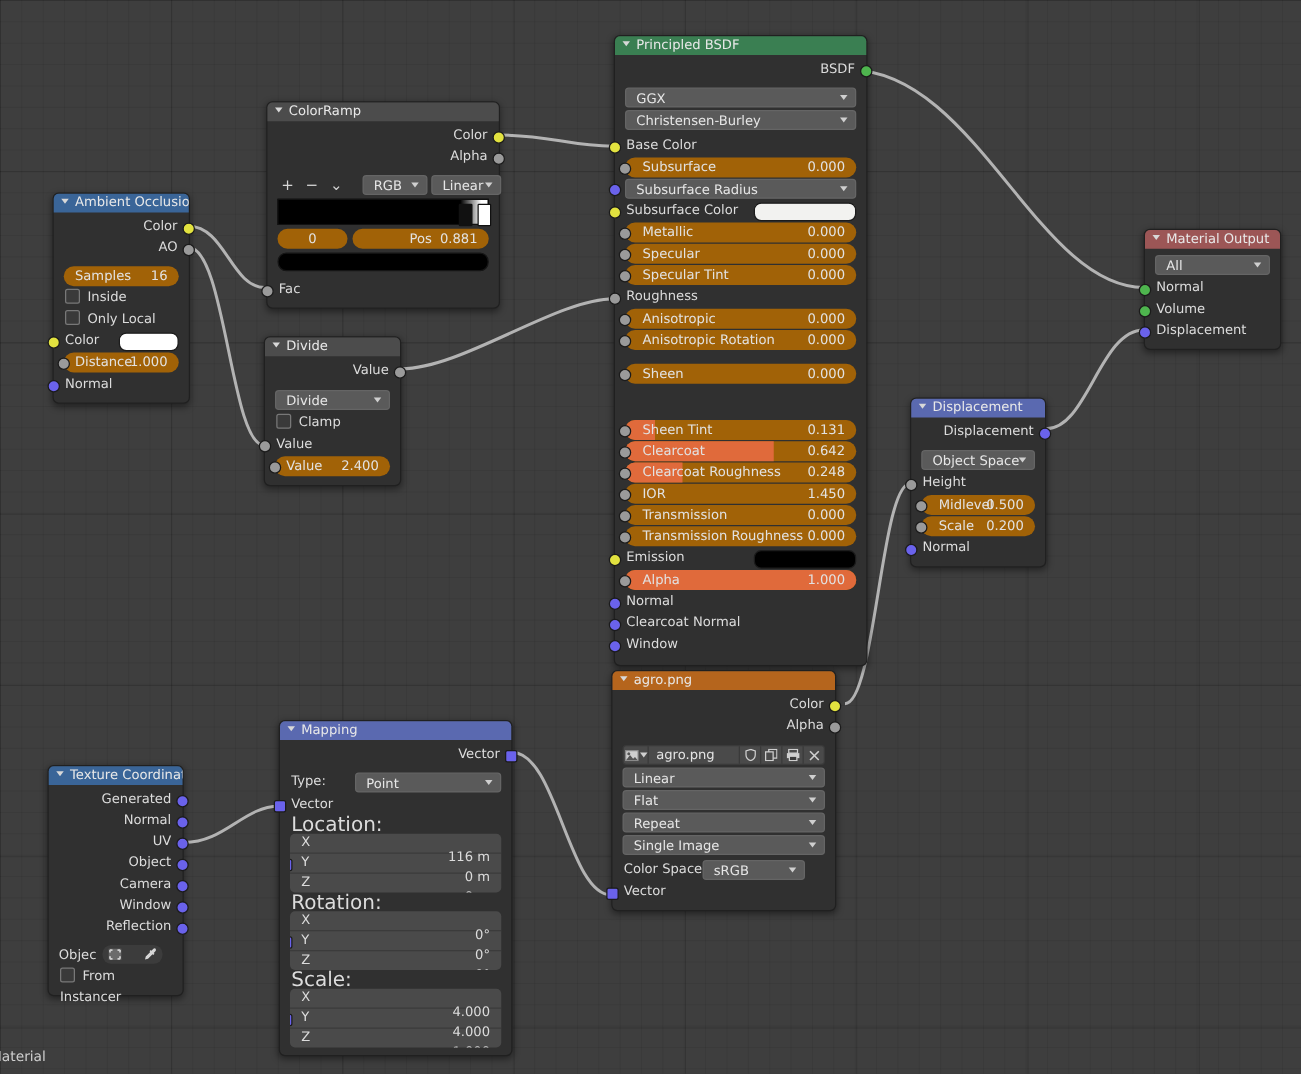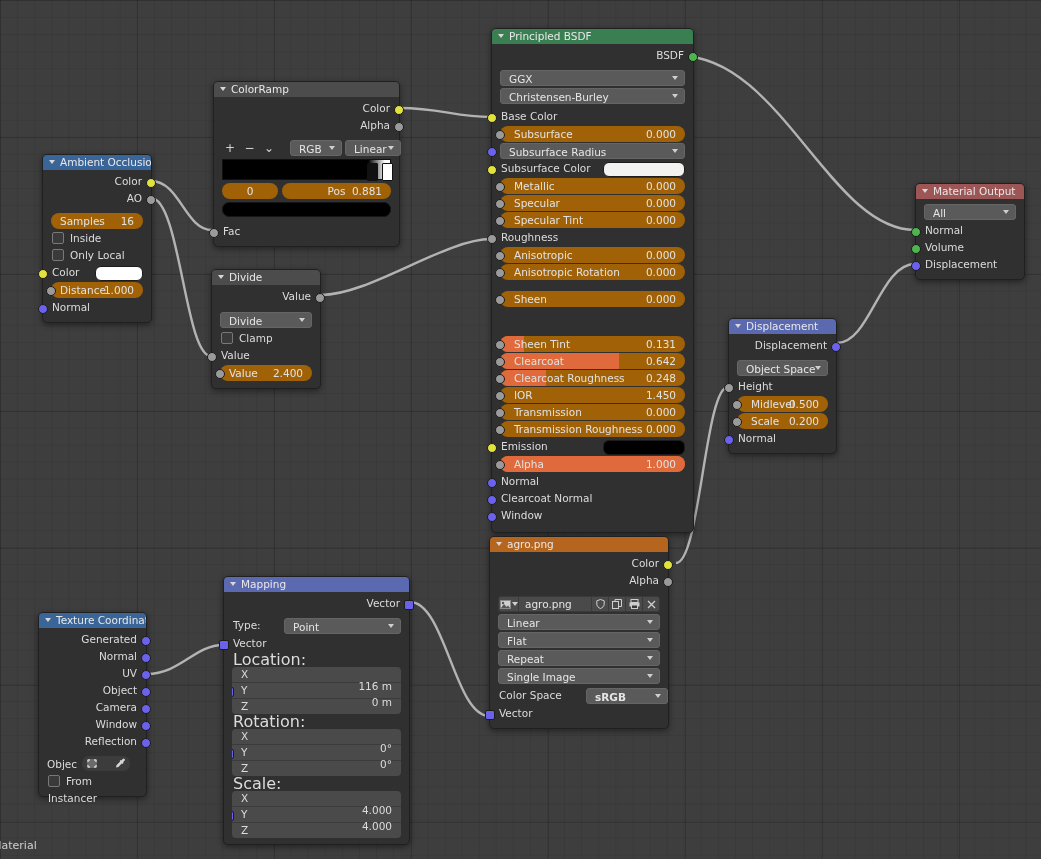--- a/index.html
+++ b/index.html
@@ -300,21 +300,21 @@
             <path d="M1 1 L8 8 M8 1 L1 8" stroke="#cfcfcf" stroke-width="1.3" fill="none"></path>
           </svg>
         </span>
     </div>
     <div class="select"><span>Linear</span><span class="chev"></span></div>
     <div class="select"><span>Flat</span><span class="chev"></span></div>
     <div class="select"><span>Repeat</span><span class="chev"></span></div>
     <div class="select"><span>Single Image</span><span class="chev"></span></div>
     <div class="labelrow" style="height:19px;line-height:19px;">
       <span>Color Space</span>
-      <span class="select" style="position:absolute;right:0;top:2px;width:82px;margin:0;font-weight:bold;"><span>sRGB</span><span class="chev"></span></span>
+      <span class="select" style="position:absolute;right:24px;top:2px;width:82px;margin:0;"><span>sRGB</span><span class="chev"></span></span>
     </div>
     <div class="labelrow"><span class="sock in s-purple s-vecsq"></span><span>Vector</span></div>
   </div>
 </div>
 
 <div class="node" style="left:223px;top:576px;width:187px;">
   <div class="node-header" style="background:#5a69b0;">
     <span class="tri"></span><span>Mapping</span>
   </div>
   <div class="node-body">

